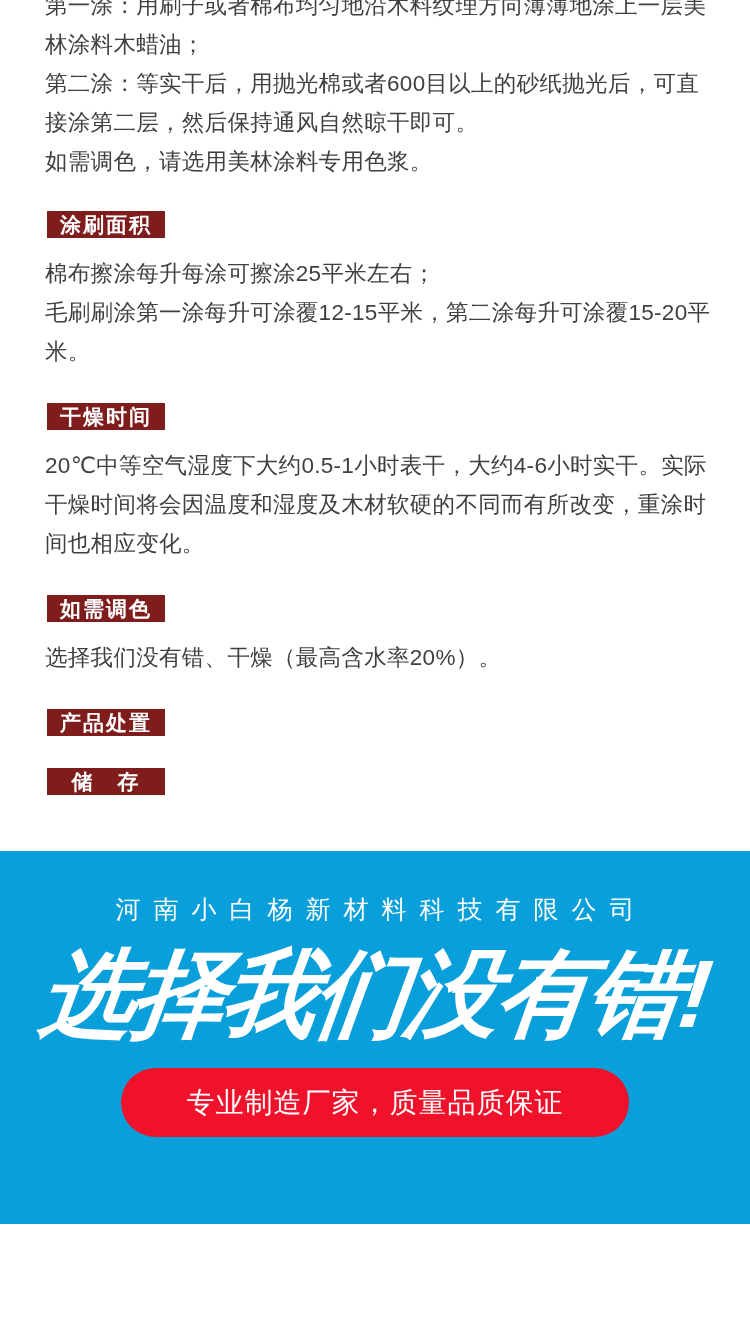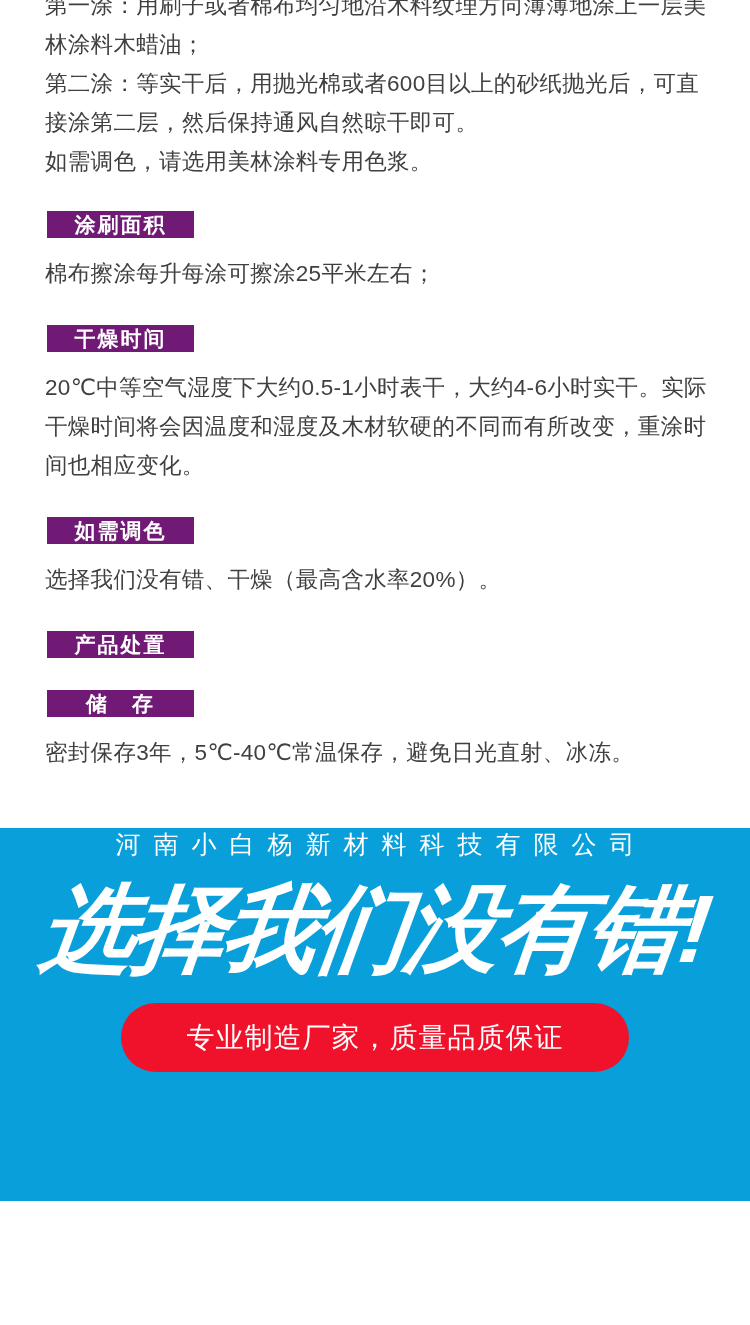--- a/index.html
+++ b/index.html
@@ -22,39 +22,40 @@
     line-height: 39px;
     color: #404040;
     letter-spacing: 0.3px;
     text-align: left;
   }
   .section {
     margin-top: 32px;
   }
   .section-chip {
     display: block;
-    width: 147px;
+    width: 118px;
     height: 27px;
     line-height: 27px;
-    background: #701a75;
+    background: #7f1d1d;
     color: #ffffff;
     font-size: 21px;
     font-weight: bold;
     text-align: center;
     letter-spacing: 2px;
     margin: 0 0 16px 2px;
   }
   .banner {
     margin-top: 56px;
     height: 373px;
     background: #089fda;
     text-align: center;
     overflow: hidden;
   }
   .company-name {
+    padding-top: 42px;
     font-size: 25px;
     color: #ffffff;
     letter-spacing: 13px;
     text-indent: 13px;
     font-weight: 400;
   }
   .slogan {
     margin-top: 20px;
     font-size: 96px;
     line-height: 1.0;
@@ -87,39 +88,39 @@
 
   <div class="intro">
     <p class="body-text">第一涂：用刷子或者棉布均匀地沿木料纹理方向薄薄地涂上一层美林涂料木蜡油；</p>
     <p class="body-text">第二涂：等实干后，用抛光棉或者600目以上的砂纸抛光后，可直接涂第二层，然后保持通风自然晾干即可。</p>
     <p class="body-text">如需调色，请选用美林涂料专用色浆。</p>
   </div>
 
   <div class="section" style="margin-top:30px;">
     <div class="section-chip">涂刷面积</div>
     <p class="body-text">棉布擦涂每升每涂可擦涂25平米左右；</p>
+    <p class="body-text">毛刷刷涂第一涂每升可涂覆12-15平米，第二涂每升可涂覆15-20平米。</p>
   </div>
 
   <div class="section">
     <div class="section-chip">干燥时间</div>
     <p class="body-text">20℃中等空气湿度下大约0.5-1小时表干，大约4-6小时实干。实际干燥时间将会因温度和湿度及木材软硬的不同而有所改变，重涂时间也相应变化。</p>
   </div>
 
   <div class="section">
     <div class="section-chip">如需调色</div>
     <p class="body-text">选择我们没有错、干燥（最高含水率20%）。</p>
   </div>
 
   <div class="section">
     <div class="section-chip">产品处置</div>
   </div>
 
   <div class="section">
     <div class="section-chip">储　存</div>
-    <p class="body-text">密封保存3年，5℃-40℃常温保存，避免日光直射、冰冻。</p>
   </div>
 
 </div>
 
 <div class="banner">
   <div class="company-name">河南小白杨新材料科技有限公司</div>
   <div class="slogan">选择我们没有错!</div>
   <div class="cta-button">专业制造厂家，质量品质保证</div>
 </div>
 

